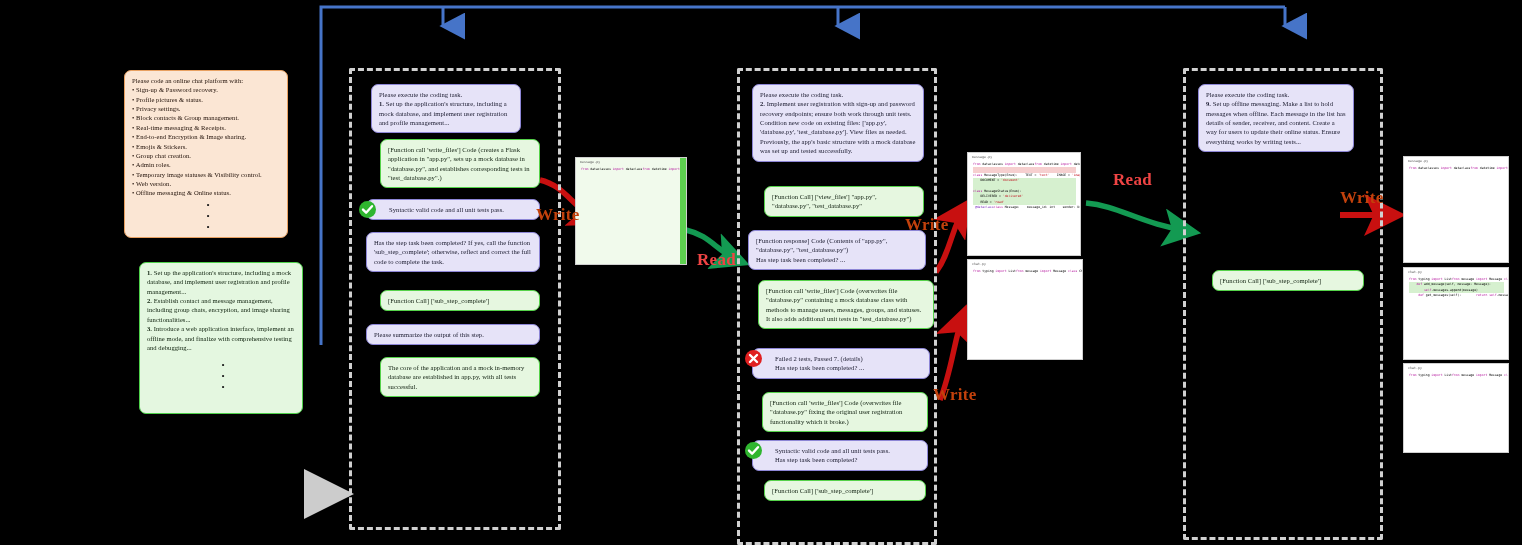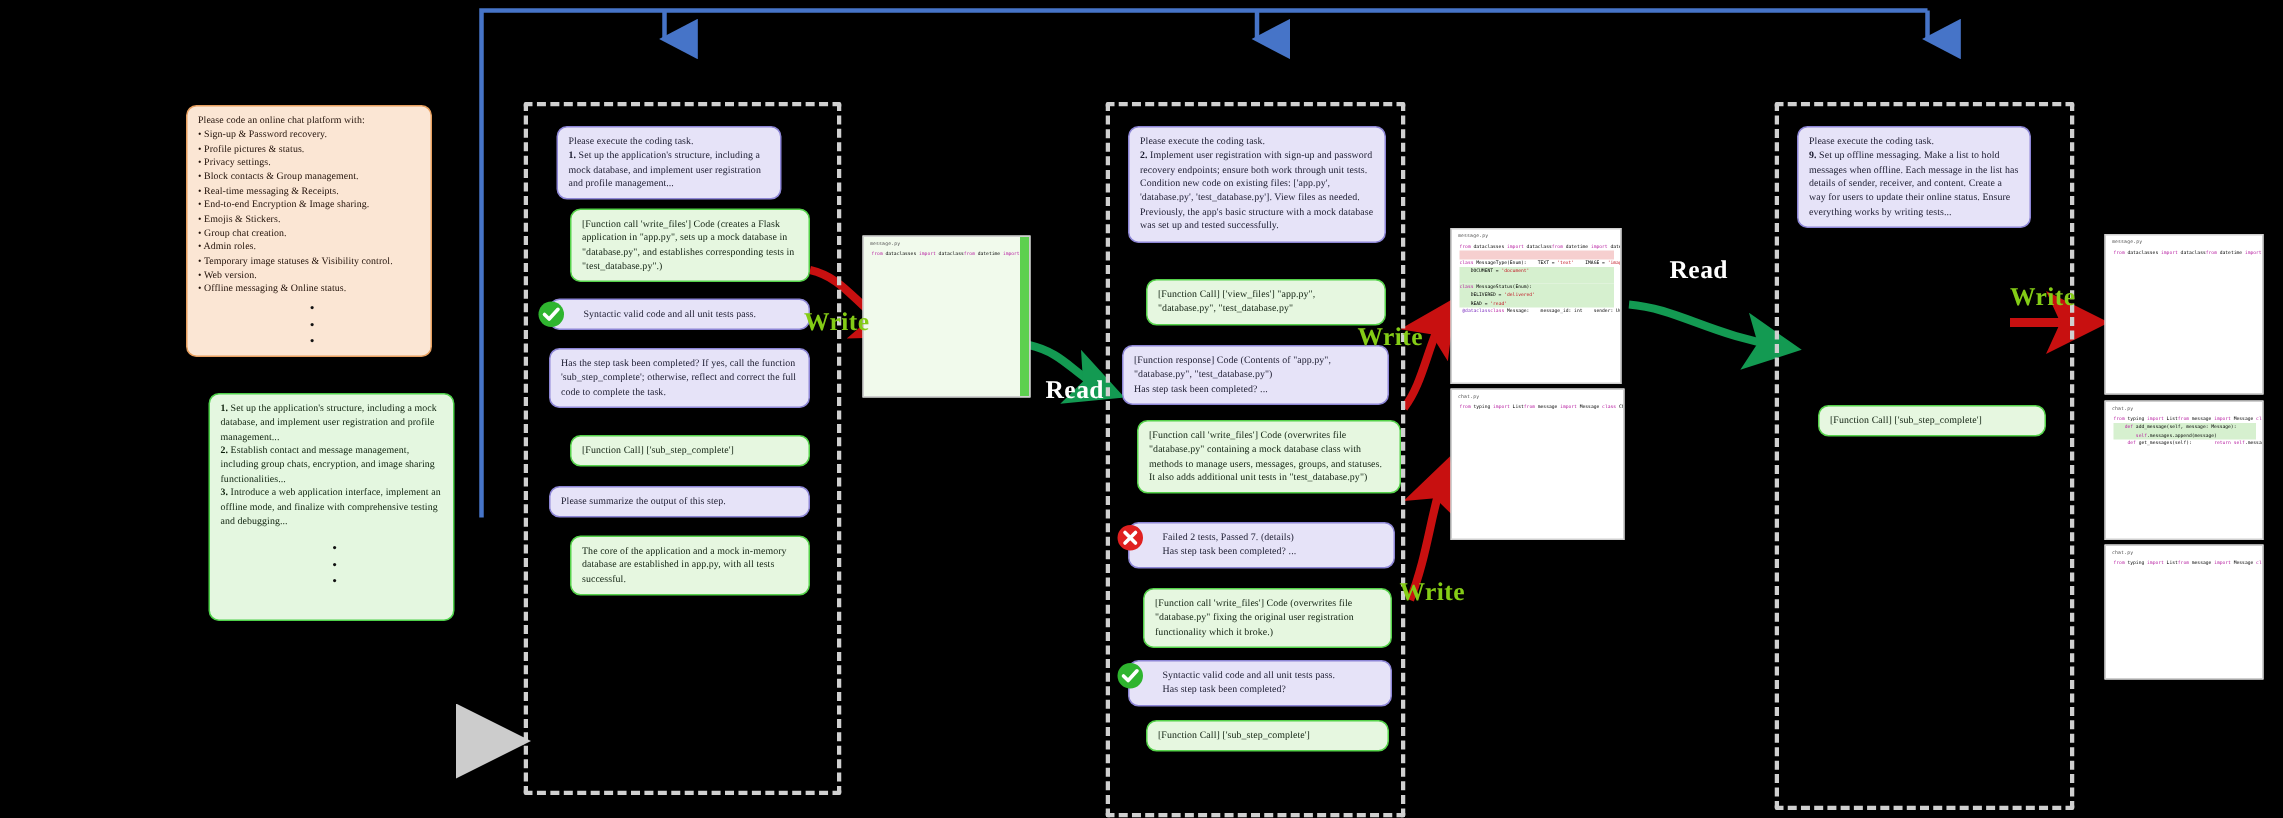--- a/index.html
+++ b/index.html
@@ -36,21 +36,21 @@
   .ln-del{background:#f6cfcf;display:block;}
 
   
   .icon-ok,.icon-bad{position:absolute;width:17px;height:17px;border-radius:50%;}
   .icon-ok{background:#2fb52f;} .icon-bad{background:#e02020;}
   .icon-ok svg,.icon-bad svg{display:block;}
 
   
   .lbl{position:absolute;font-size:17px;font-weight:bold;
        font-family:"Liberation Serif","DejaVu Serif",serif;letter-spacing:.3px;}
-  .lbl-write{color:#84cc16;} .lbl-read{color:#ffffff;}
+  .lbl-write{color:#c2410c;} .lbl-read{color:#ef4444;}
 
   svg.ov{position:absolute;left:0;top:0;width:1522px;height:545px;overflow:visible;
          pointer-events:none;}
   .ellipsis{position:absolute;color:#111;font-size:9px;line-height:11px;text-align:center;}
 </style>
 </head>
 <body>
 
 <div class="stage">
 

